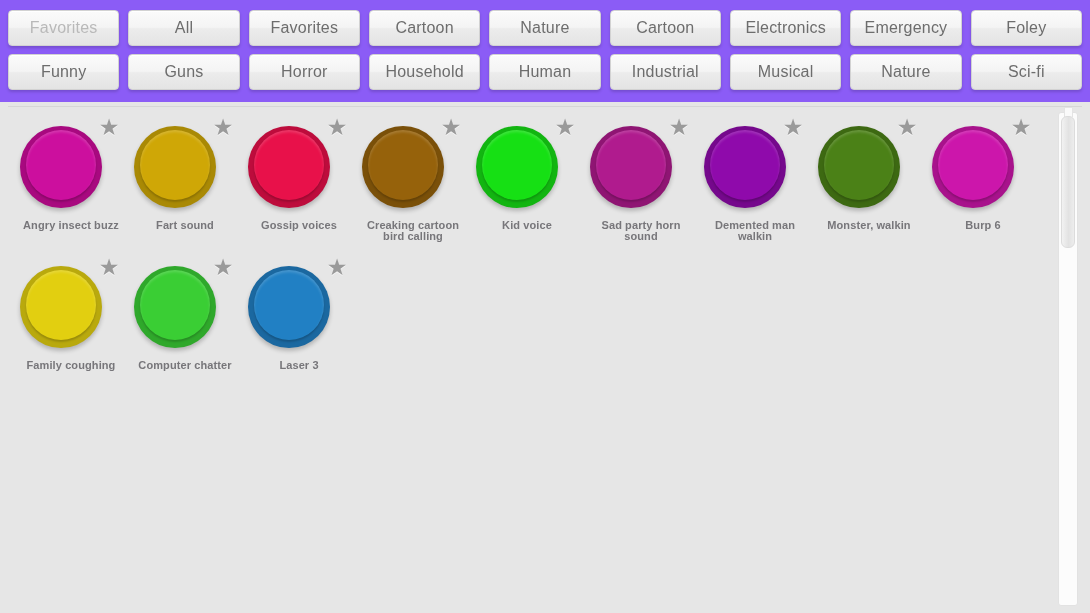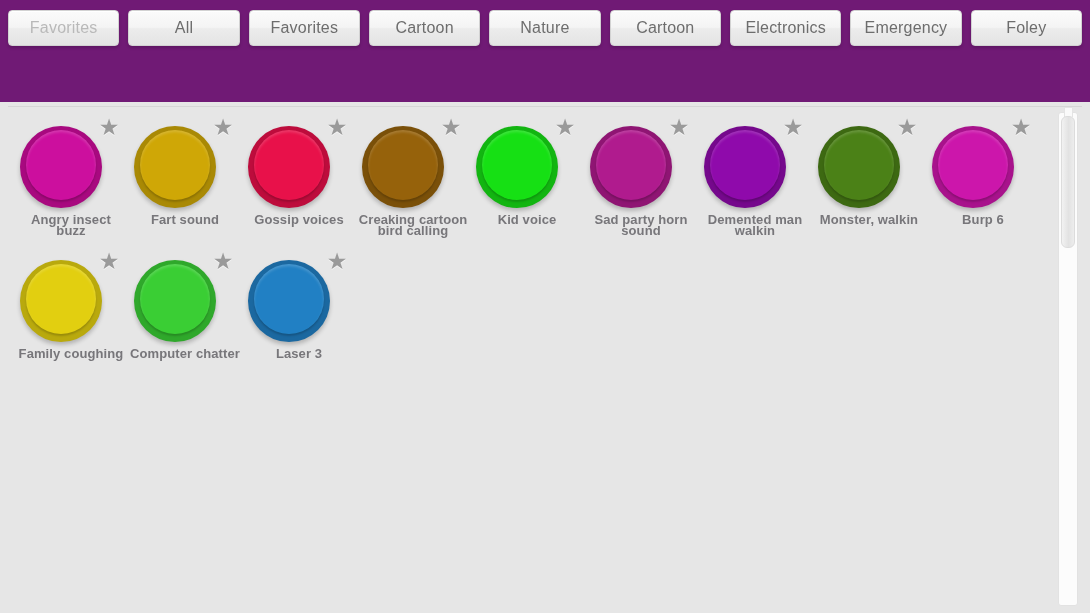--- a/index.html
+++ b/index.html
@@ -15,21 +15,21 @@
     background: #e6e6e6;
     position: relative;
   }
 
   
   #tabbar {
     position: absolute;
     left: 0; top: 0;
     width: 1090px;
     height: 102px;
-    background: #701a75;
+    background: #8b5cf6;
     padding: 10px 8px 0 8px;
   }
 
   .tab-row {
     display: flex;
     gap: 9px;
     margin-bottom: 8px;
     height: 36px;
   }
 
@@ -120,24 +120,24 @@
     height: 22px;
     line-height: 22px;
     text-align: center;
     font-size: 23px;
     color: #9a9a9a;
     text-shadow: 0 1px 0 rgba(255,255,255,0.6);
     cursor: pointer;
   }
 
   .pad-label {
-    margin-top: 2px;
+    margin-top: 8px;
     width: 112px;
     text-align: center;
-    font-size: 13px;
+    font-size: 11px;
     font-weight: bold;
     color: #77767a;
     line-height: 11px;
     letter-spacing: 0.1px;
   }
 
   
   #scrollbar {
     position: absolute;
     right: 12px; top: 112px;
@@ -189,20 +189,31 @@
       <div class="tab disabled">Favorites</div>
       <div class="tab">All</div>
       <div class="tab">Favorites</div>
       <div class="tab">Cartoon</div>
       <div class="tab">Nature</div>
       <div class="tab">Cartoon</div>
       <div class="tab">Electronics</div>
       <div class="tab">Emergency</div>
       <div class="tab">Foley</div>
     </div>
+  <div class="tab-row">
+      <div class="tab">Funny</div>
+      <div class="tab">Guns</div>
+      <div class="tab">Horror</div>
+      <div class="tab">Household</div>
+      <div class="tab">Human</div>
+      <div class="tab">Industrial</div>
+      <div class="tab">Musical</div>
+      <div class="tab">Nature</div>
+      <div class="tab">Sci-fi</div>
+    </div>
 </div>
 
 <div id="separator"></div>
 
 <div id="padarea">
   <div id="padgrid">
       <div class="pad-cell">
         <div class="pad-wrap">
           <div class="pad-outer" style="background: rgb(168, 9, 127);">
             <div class="pad-inner" style="background: rgb(204, 15, 158); box-shadow: rgba(255, 255, 255, 0.18) 0px 2px 3px inset, rgba(0, 0, 0, 0.18) 0px 2px 2px;"></div>

